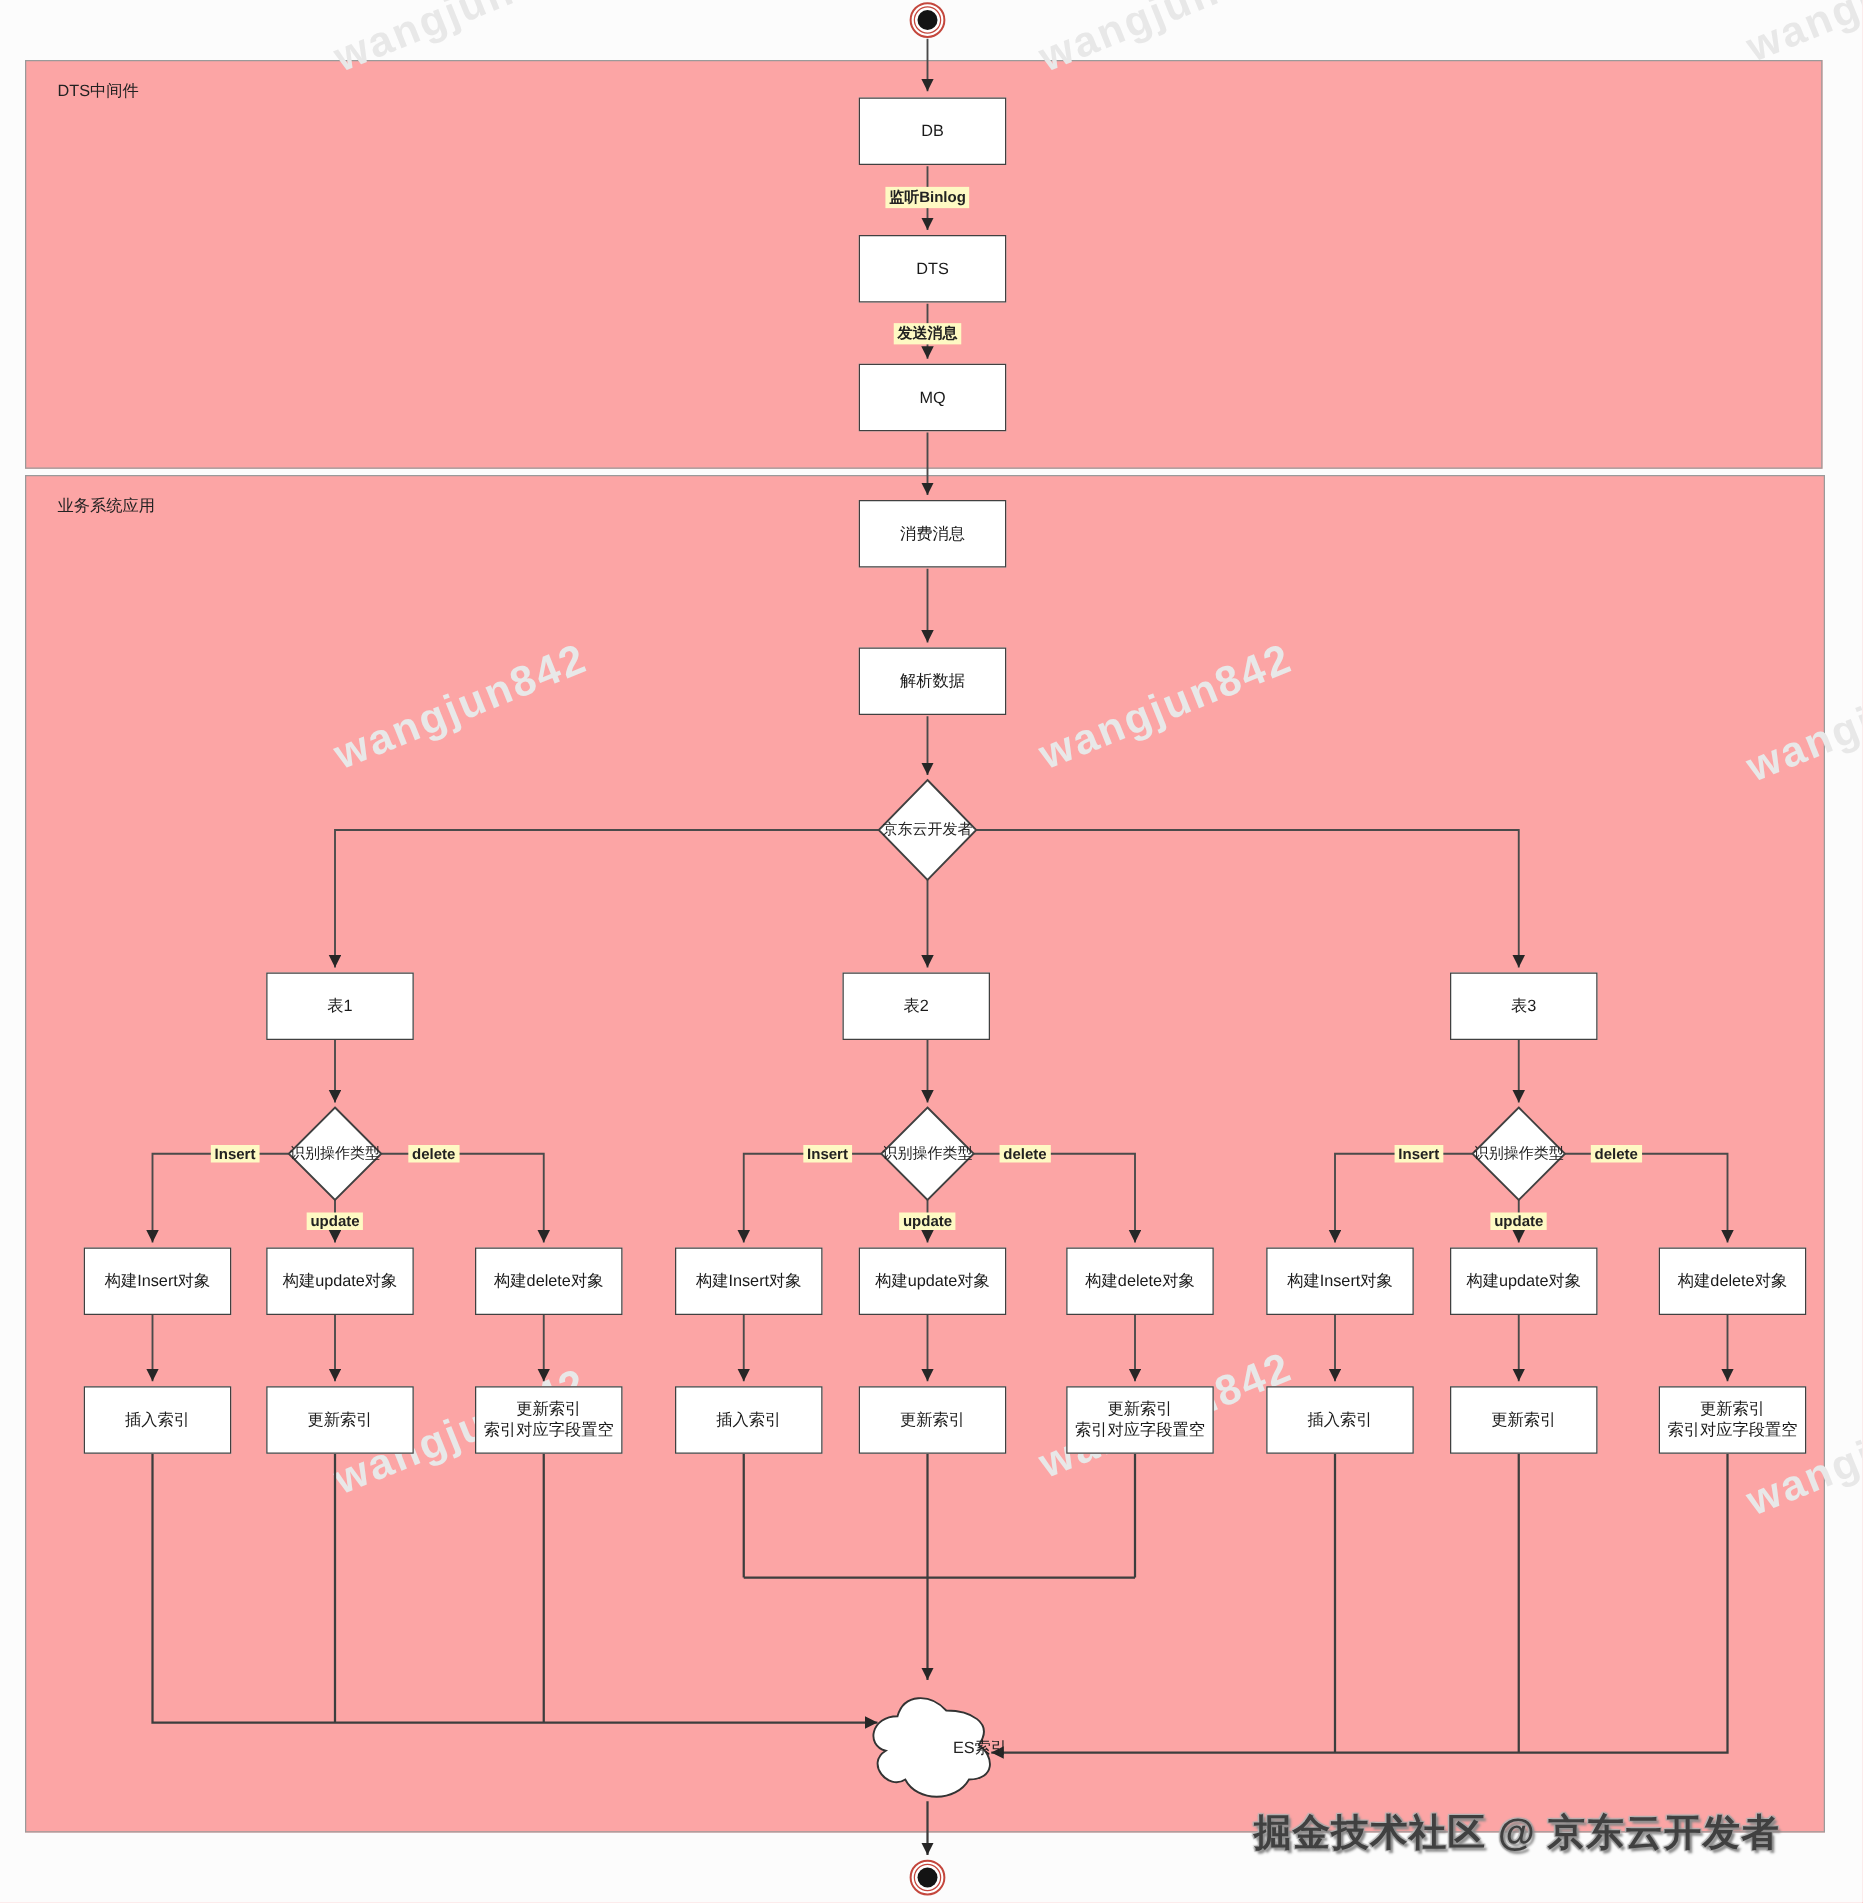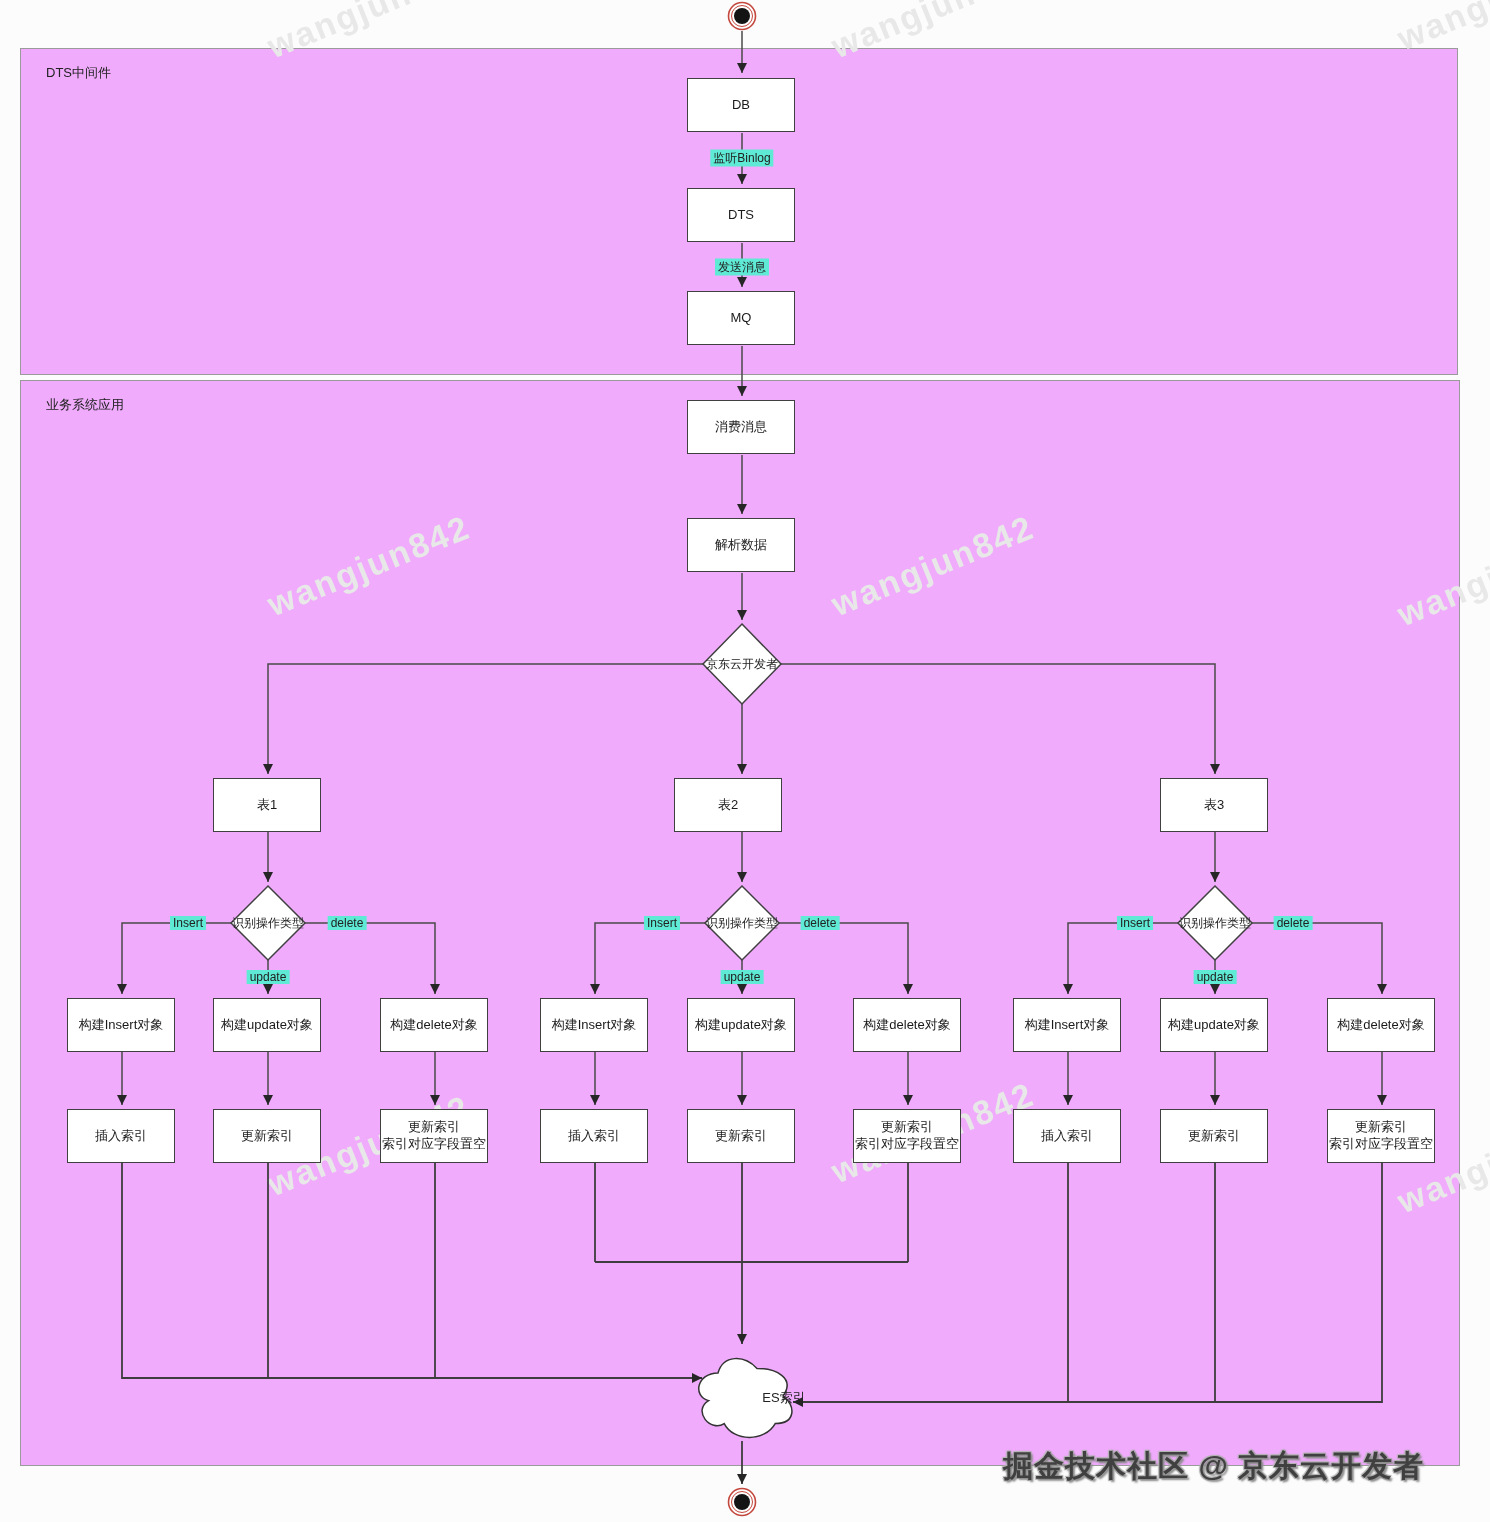--- a/index.html
+++ b/index.html
@@ -1,39 +1,39 @@
 <!DOCTYPE html>
 <html><head>
 <meta charset="utf-8">
 <style>
   html,body{margin:0;padding:0;background:#fcfcfc;}
   .canvas{
     position:relative;width:1490px;height:1522px;overflow:hidden;
     background:#fcfcfc;color:#1a1a1a;
     font-family:"Liberation Sans","DejaVu Sans",sans-serif;
   }
-  .container{position:absolute;background:#f0abfc;border:1px solid #9a9a9a;z-index:1;box-sizing:border-box;}
+  .container{position:absolute;background:#fca5a5;border:1px solid #9a9a9a;z-index:1;box-sizing:border-box;}
   .c1{left:20px;top:48px;width:1438px;height:327px;}
   .c2{left:20px;top:380px;width:1440px;height:1086px;}
   .container-label{position:absolute;left:25px;top:15px;font-size:13px;color:#222;}
   .wm{
     position:absolute;z-index:2;font-size:34px;font-weight:600;letter-spacing:2px;
     color:#e8e8e8;transform:rotate(-22deg);transform-origin:left top;white-space:nowrap;
     pointer-events:none;user-select:none;
   }
   .svg-layer{position:absolute;left:0;top:0;z-index:3;pointer-events:none;}
   .node{
-    position:absolute;width:108px;height:54px;z-index:4;box-sizing:border-box;
+    position:absolute;width:118px;height:54px;z-index:4;box-sizing:border-box;
     background:#ffffff;border:1.5px solid #404040;
     display:flex;flex-direction:column;align-items:center;justify-content:center;
     text-align:center;font-size:13px;line-height:1.3;
   }
   .edge-label{
     position:absolute;z-index:5;transform:translate(-50%,-50%);
-    font-size:12px;color:#222;background:#5eead4;padding:0 3px;white-space:nowrap;
+    font-size:12px;color:#222;background:#fef9c3;padding:0 3px;white-space:nowrap;font-weight:bold;
   }
   .diamond-label{
     position:absolute;z-index:5;transform:translate(-50%,-50%);
     font-size:12px;color:#222;white-space:nowrap;
   }
   .cloud-label{
     position:absolute;z-index:5;transform:translate(-50%,-50%);
     font-size:13px;color:#222;white-space:nowrap;
   }
   .footer-wm{

